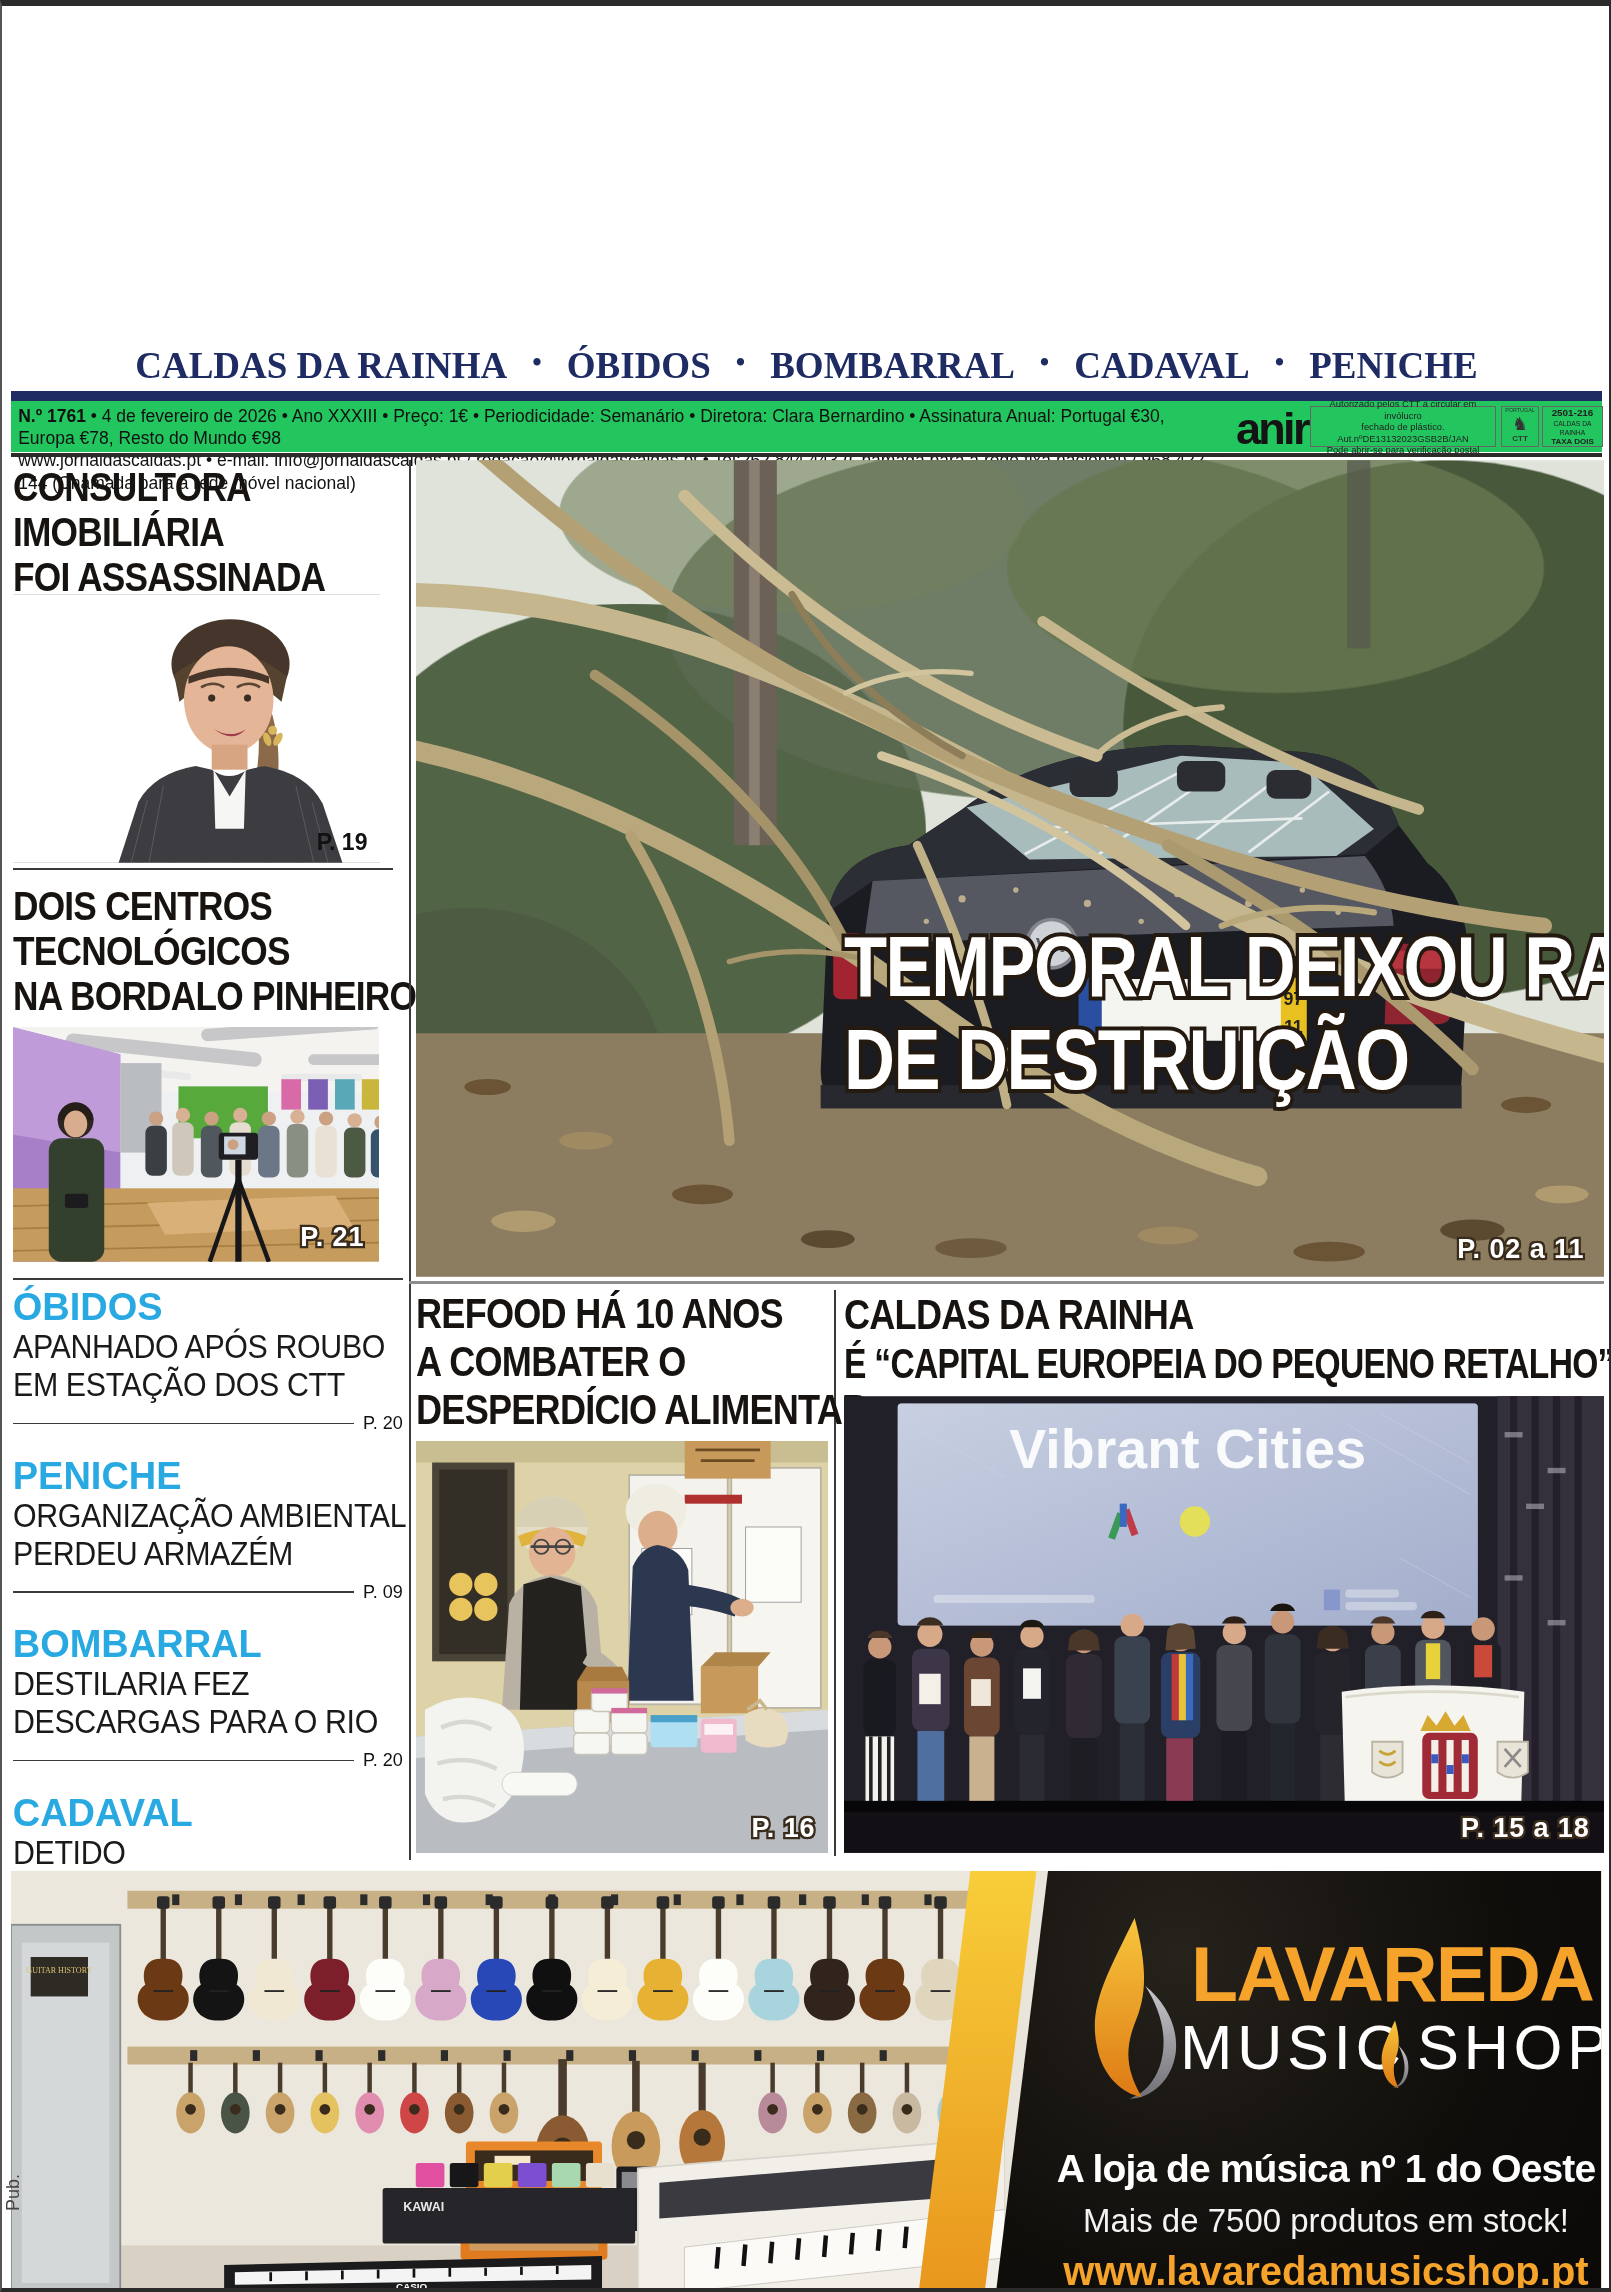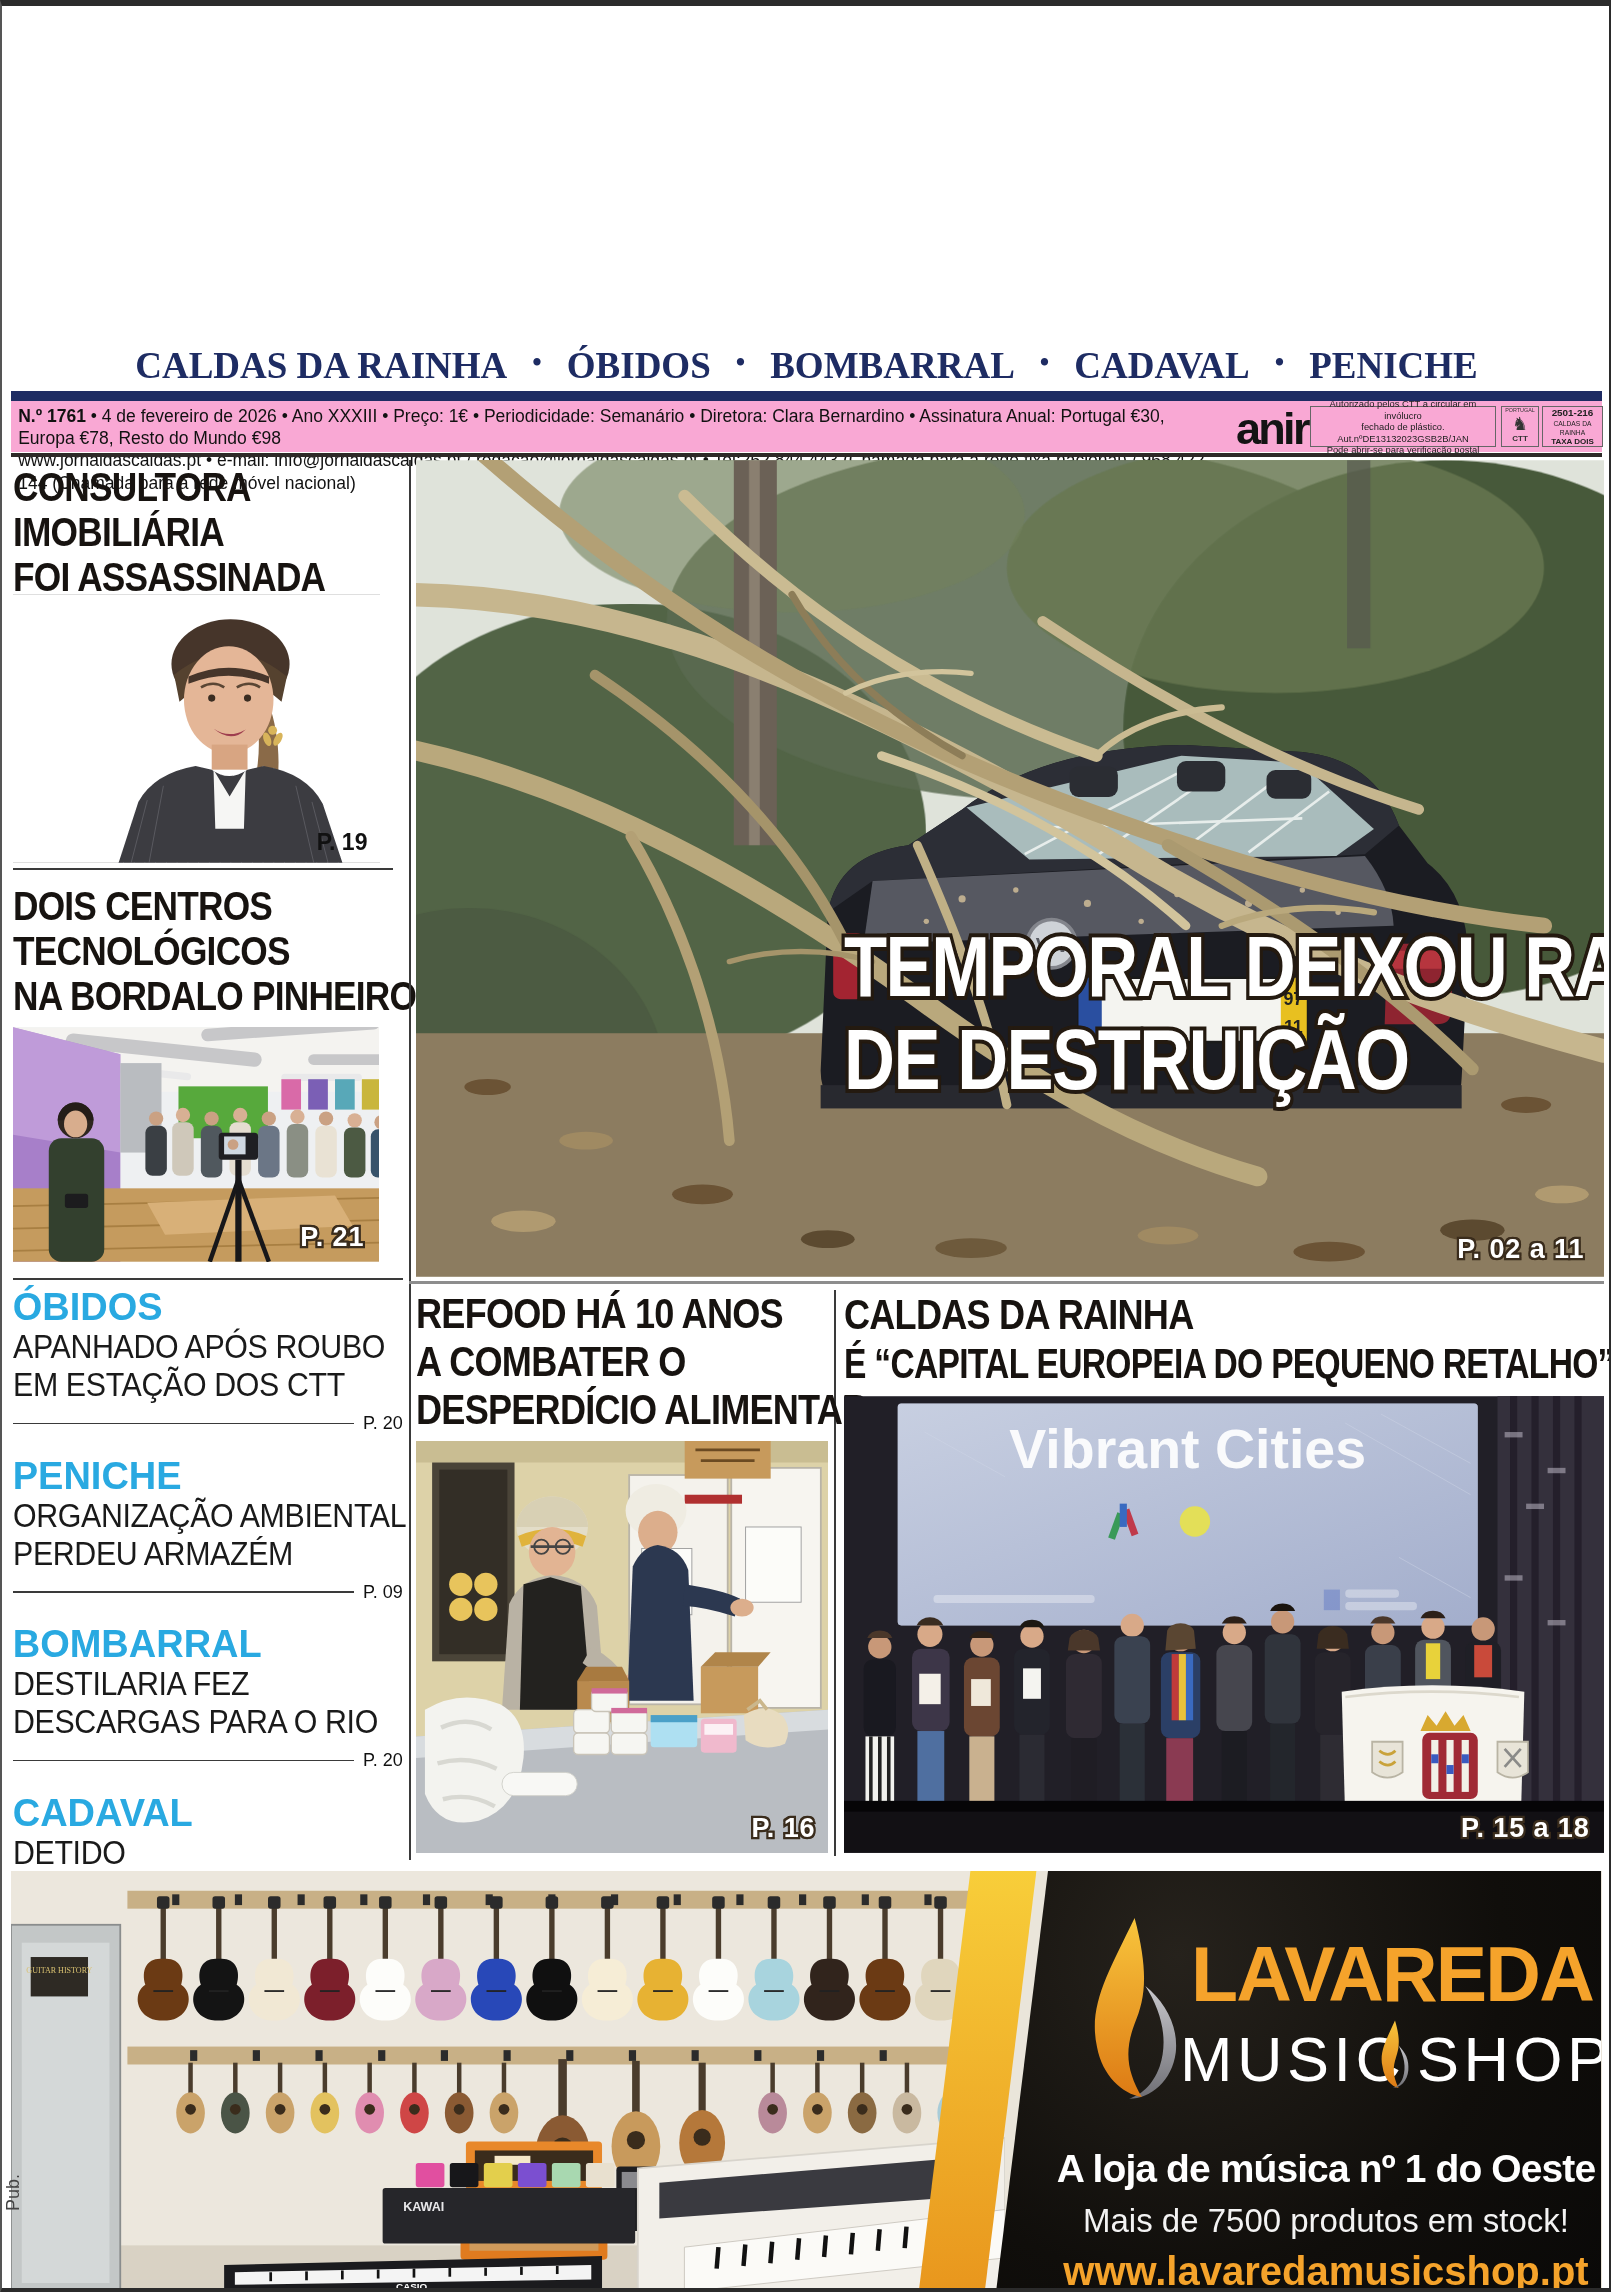--- a/index.html
+++ b/index.html
@@ -31,21 +31,21 @@
          font-size:24px;color:#1a2747;letter-spacing:1.8px;box-shadow:0 2.7px 5.4px rgba(0,0,0,.4);}
   .ribbon:before,.ribbon:after{content:"";position:absolute;top:7.2px;width:47px;height:36px;background:linear-gradient(#e8c963,#b58a28);z-index:-1;}
   .ribbon:before{left:-34px;transform:skewY(18deg);}
   .ribbon:after{right:-34px;transform:skewY(-18deg);}
   
   .regions{position:absolute;left:9px;top:333px;width:1591px;height:52px;background:#fff;display:flex;align-items:center;justify-content:center;
            color:#1e2c63;font-family:"Liberation Serif",serif;font-weight:700;font-size:37px;}
   .regions .bull{margin:0 25px;font-size:27px;position:relative;top:-2.7px;}
   .navybar{position:absolute;left:9px;top:385px;width:1591px;height:9.9px;background:#1e2c63;}
   
-  .infobar{position:absolute;left:9px;top:395px;width:1591px;height:51px;background:#f9a8d4;}
+  .infobar{position:absolute;left:9px;top:395px;width:1591px;height:51px;background:#22c55e;}
   .ib-text{position:absolute;left:7.2px;top:3.6px;width:1200px;font-size:17.5px;line-height:22.4px;color:#111;}
   .ib-b{font-weight:700;}
   .anir{position:absolute;left:1225px;top:1.8px;font-size:45px;font-weight:800;letter-spacing:-2.7px;color:#141414;}
   .cttbox{position:absolute;left:1299px;top:5.4px;width:184px;height:39px;border:1.3px solid #666;
           display:flex;flex-direction:column;align-items:center;justify-content:center;font-size:9.4px;line-height:11.6px;color:#222;text-align:center;}
   .stamp{position:absolute;left:1490px;top:5.4px;width:36px;height:39px;border:1.3px solid #666;text-align:center;color:#333;overflow:hidden;}
   .stamp .c1{font-size:5.4px;line-height:7.2px;}
   .stamp .c2{font-size:18px;line-height:19.7px;}
   .stamp .c3{font-size:8px;font-weight:700;line-height:9px;}
   .taxbox{position:absolute;left:1531px;top:5.4px;width:59px;height:39px;border:1.3px solid #666;text-align:center;color:#222;
@@ -89,21 +89,21 @@
   .midphoto{position:absolute;left:414px;top:1435px;width:412px;height:412px;overflow:hidden;}
   .rightstory{position:absolute;left:842px;top:1284px;width:760px;}
   .rightphoto{position:absolute;left:842px;top:1390px;width:760px;height:457px;overflow:hidden;}
   
   .ad{position:absolute;left:9px;top:1865px;width:1591px;height:421px;overflow:hidden;background:#eae5da;}
   .ad-panel{position:absolute;left:985px;top:0;width:605px;height:421px;
             background:radial-gradient(circle at 30% 20%,#26221c,#100e0b 60%,#0a0908);
             clip-path:polygon(52px 0,100% 0,100% 100%,0 100%);}
   .ad-stripe{position:absolute;left:933px;top:-9px;width:66px;height:448px;background:linear-gradient(#f8cf3a,#e8941c);transform:skewX(-7deg);}
   .lav-brand{position:absolute;left:195px;top:59px;font-size:77px;font-weight:800;letter-spacing:-1.8px;color:#f5a32b;}
-  .lav-word{position:absolute;top:152px;font-size:63px;font-weight:500;color:#fff;letter-spacing:4.5px;}
+  .lav-word{position:absolute;top:140px;font-size:63px;font-weight:500;color:#fff;letter-spacing:4.5px;}
   .lav-m{left:184px;} .lav-s{left:421px;}
   .lav-tag{position:absolute;left:54px;top:276px;width:552px;text-align:center;font-size:39px;font-weight:800;color:#fff;letter-spacing:-0.9px;}
   .lav-stock{position:absolute;left:54px;top:331px;width:552px;text-align:center;font-size:33px;font-weight:400;color:#f3f3f3;}
   .lav-url{position:absolute;left:54px;top:378px;width:552px;text-align:center;font-size:40px;font-weight:800;color:#f5a32b;}
   .pub{position:absolute;left:-7.2px;top:2176px;transform:rotate(-90deg);transform-origin:center;font-size:18px;color:#444;}
 </style>
 </head>
 <body>
 
 <div class="page">

